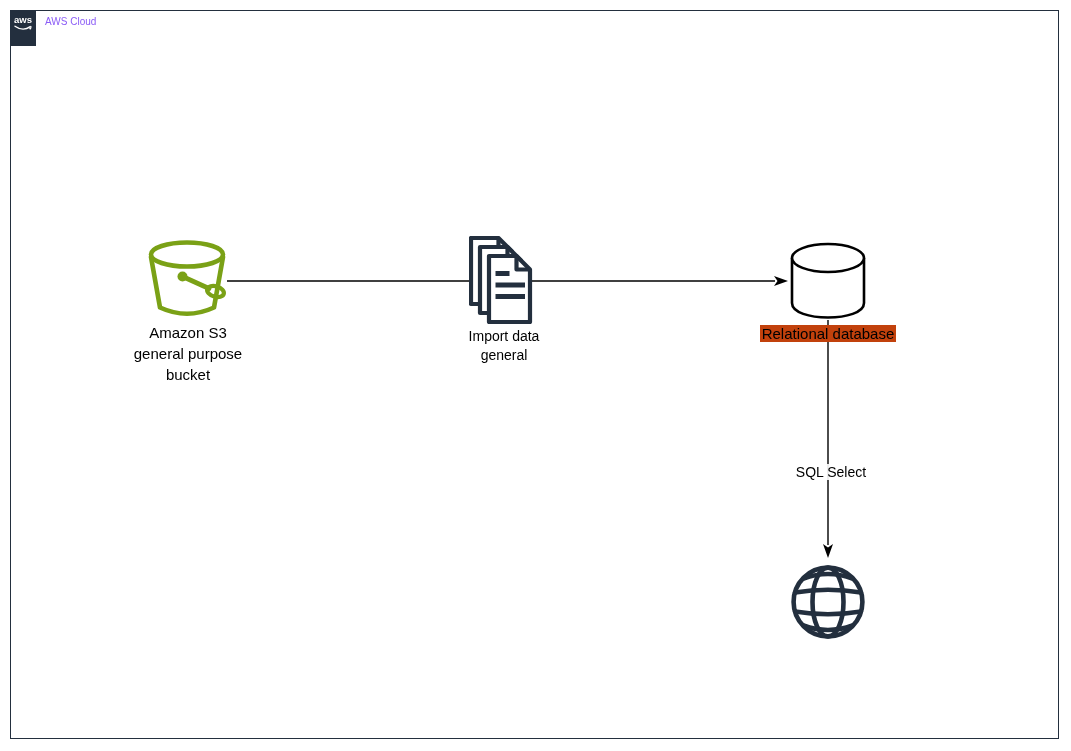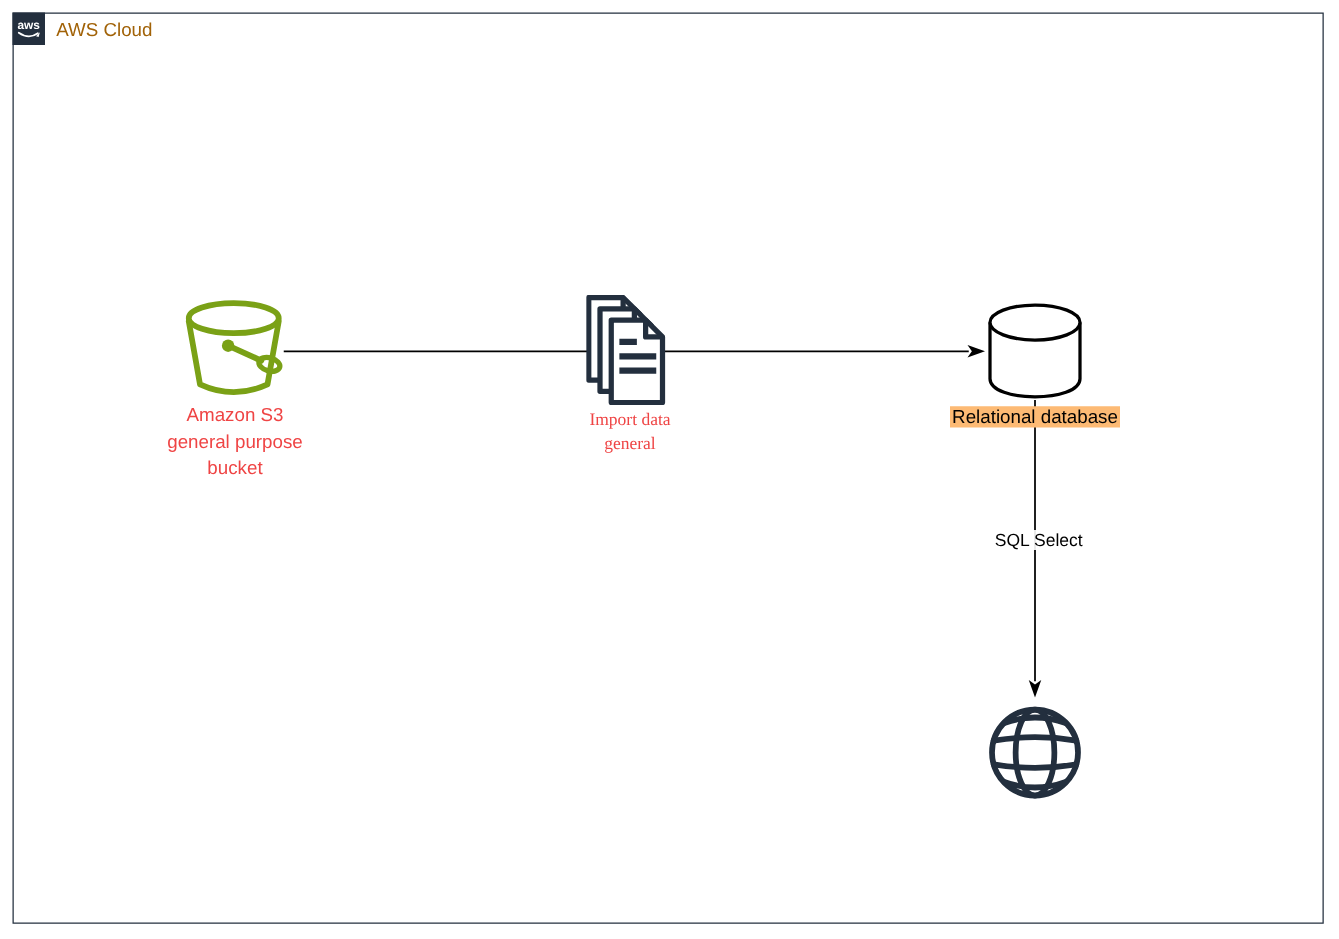--- a/index.html
+++ b/index.html
@@ -5,40 +5,41 @@
   html,body { margin:0; padding:0; background:#fff; }
   .canvas {
     position:relative; width:1071px; height:751px; background:#ffffff;
     font-family:"Liberation Sans", sans-serif; overflow:hidden;
   }
   .aws-container {
     position:absolute; left:10px; top:10px; width:1049px; height:729px;
     border:1.5px solid #232F3E; box-sizing:border-box;
   }
   .aws-logo {
-    position:absolute; left:10px; top:10px; width:26px; height:26px;
+    position:absolute; left:10px; top:10px; width:26px; height:36px;
     background:#232F3E;
   }
   .aws-cloud-label {
-    position:absolute; left:45px; top:16px; font-size:15px; color:#a16207;
+    position:absolute; left:45px; top:16px; font-size:10px; color:#8b5cf6;
     white-space:nowrap;
   }
   .edges { position:absolute; left:0; top:0; z-index:1; }
   .icon { position:absolute; z-index:2; }
   .node-label {
-    position:absolute; z-index:3; text-align:center; color:#ef4444;
+    position:absolute; z-index:3; text-align:center; color:#000000;
     font-size:15px; line-height:21px; width:200px;
   }
-  .node-label.small { font-size:14px; line-height:19px;font-family:Liberation Serif, serif; }
+  .node-label.small { font-size:14px; line-height:19px; }
   .node-label.black { color:#000000; }
-  .node-label .bg { background:#fdba74; padding:0 2px;text-align:right; }
+  .node-label .bg { background:#c2410c; padding:0 2px;text-align:right; }
   .edge-label {
     position:absolute; z-index:3; font-size:14px; color:#000000;
     background:rgba(255,255,255,0.9); padding:0 2px; white-space:nowrap;
     transform:translateX(-50%);
+    margin-top:40px;
   }
 </style>
 </head>
 <body>
 
 <div class="canvas">
 
   <div class="aws-container"></div>
 
   <div class="aws-logo">

